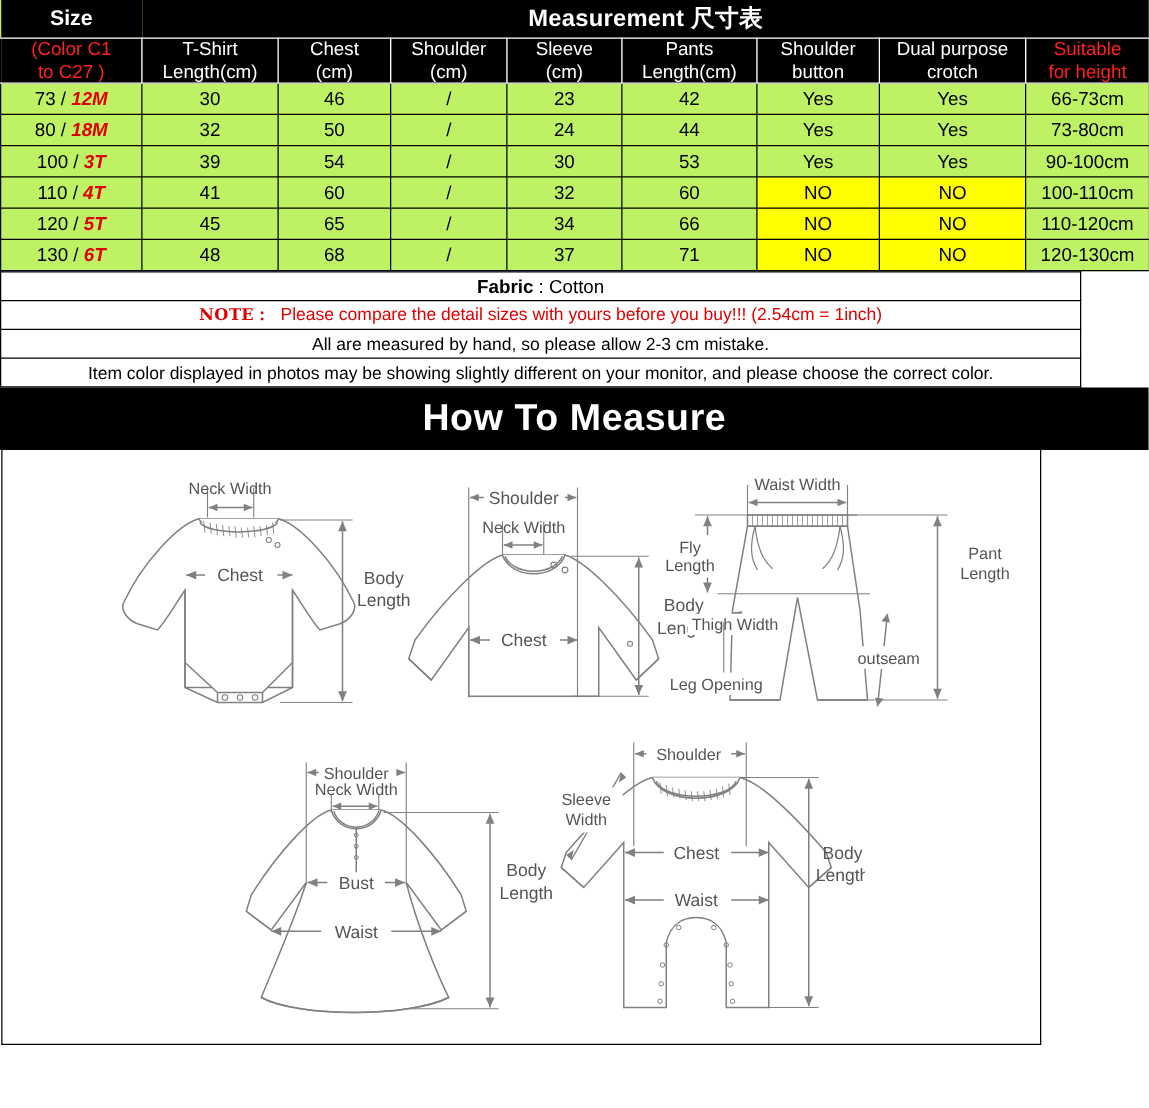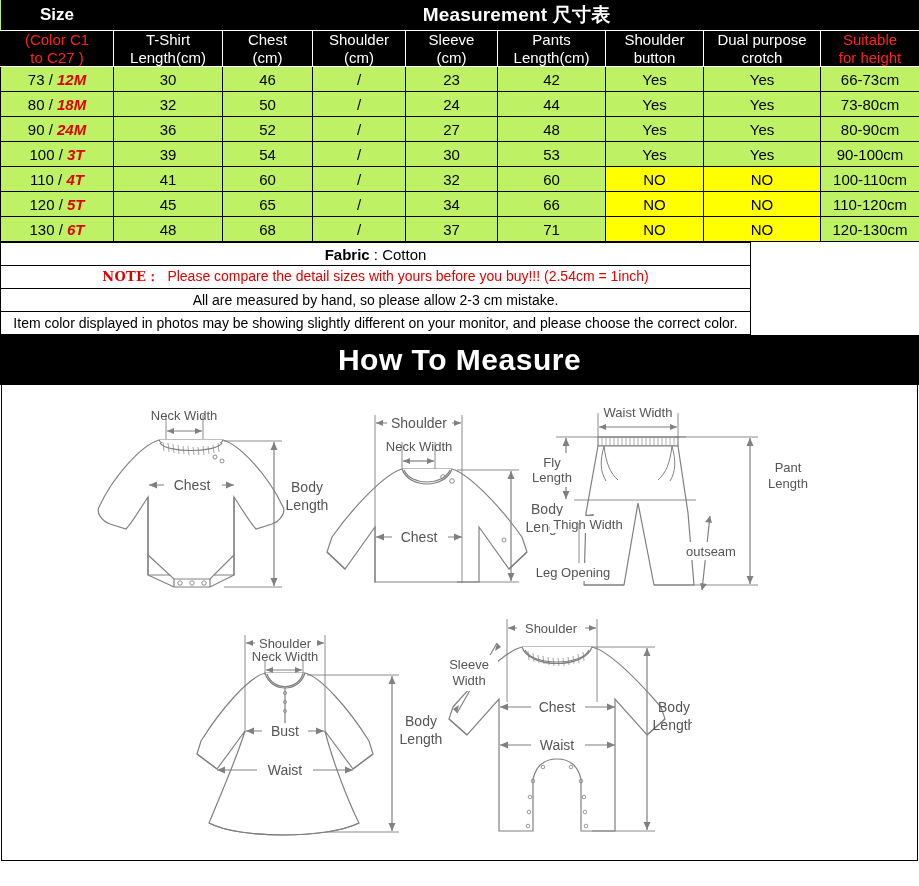--- a/index.html
+++ b/index.html
@@ -76,21 +76,21 @@
     font-size: 15px;
     color: #000000;
     height: 24px;
   }
   .yellow { background: #ffff00; }
 
   
   .note-table {
     border-collapse: collapse;
     table-layout: fixed;
-    width: 751px;
+    width: 865px;
   }
   .note-table td {
     border: 1px solid #000000;
     text-align: center;
     vertical-align: middle;
     padding: 0;
     background: #ffffff;
   }
   .fabric-row {
     height: 22px;
@@ -127,21 +127,21 @@
   .banner-text {
     color: #ffffff;
     font-weight: bold;
     font-size: 30px;
     letter-spacing: 0.5px;
   }
 
   
   .diagram-area {
     position: relative;
-    width: 917px;
+    width: 832px;
     height: 476px;
     margin: 0 1px;
     border: 1px solid #000000;
     border-top: none;
     box-sizing: border-box;
     background: #ffffff;
   }
   .diagram-area svg { display: block; }
   .dg { position: absolute; }
 </style>
@@ -223,31 +223,20 @@
       <tr>
         <td class="sizecol"><span>80 / </span><b>18M</b></td>
         <td class="datacell">32</td>
         <td class="datacell">50</td>
         <td class="datacell">/</td>
         <td class="datacell">24</td>
         <td class="datacell">44</td>
         <td class="datacell">Yes</td>
         <td class="datacell">Yes</td>
         <td class="datacell">73-80cm</td>
-      </tr>
-      <tr>
-        <td class="sizecol"><span>90 / </span><b>24M</b></td>
-        <td class="datacell">36</td>
-        <td class="datacell">52</td>
-        <td class="datacell">/</td>
-        <td class="datacell">27</td>
-        <td class="datacell">48</td>
-        <td class="datacell">Yes</td>
-        <td class="datacell">Yes</td>
-        <td class="datacell">80-90cm</td>
       </tr>
       <tr>
         <td class="sizecol"><span>100 / </span><b>3T</b></td>
         <td class="datacell">39</td>
         <td class="datacell">54</td>
         <td class="datacell">/</td>
         <td class="datacell">30</td>
         <td class="datacell">53</td>
         <td class="datacell">Yes</td>
         <td class="datacell">Yes</td>

